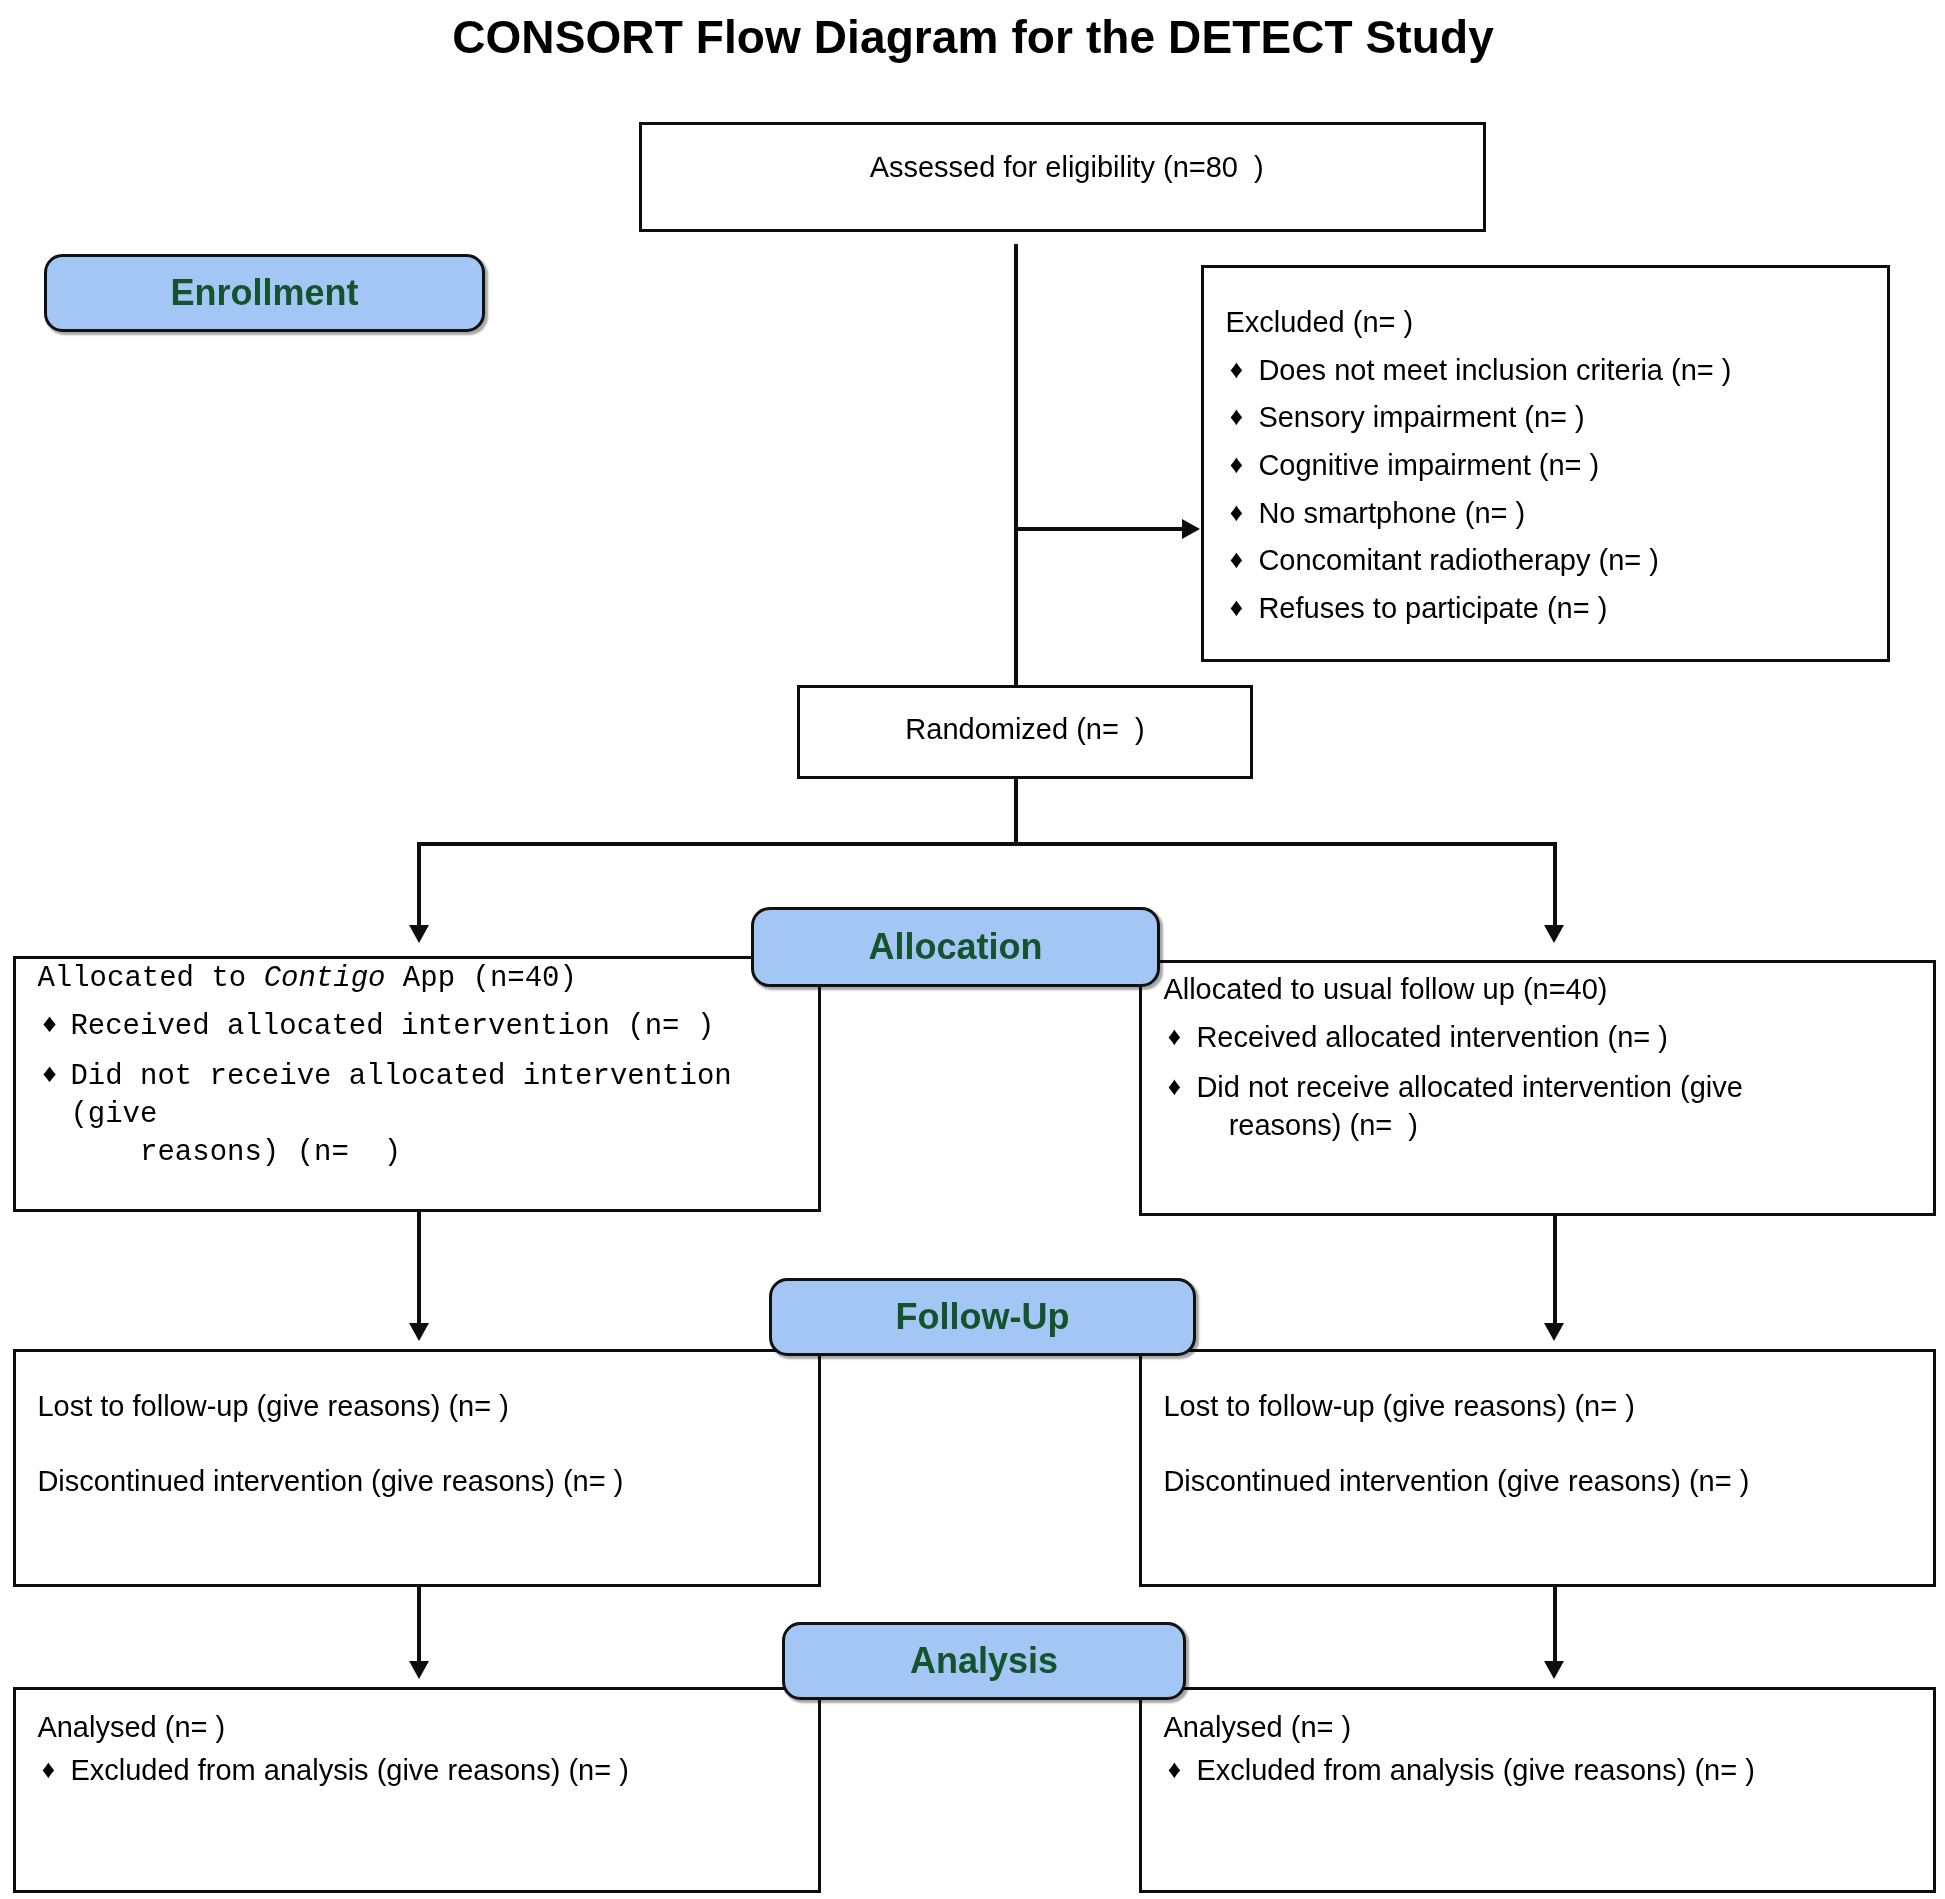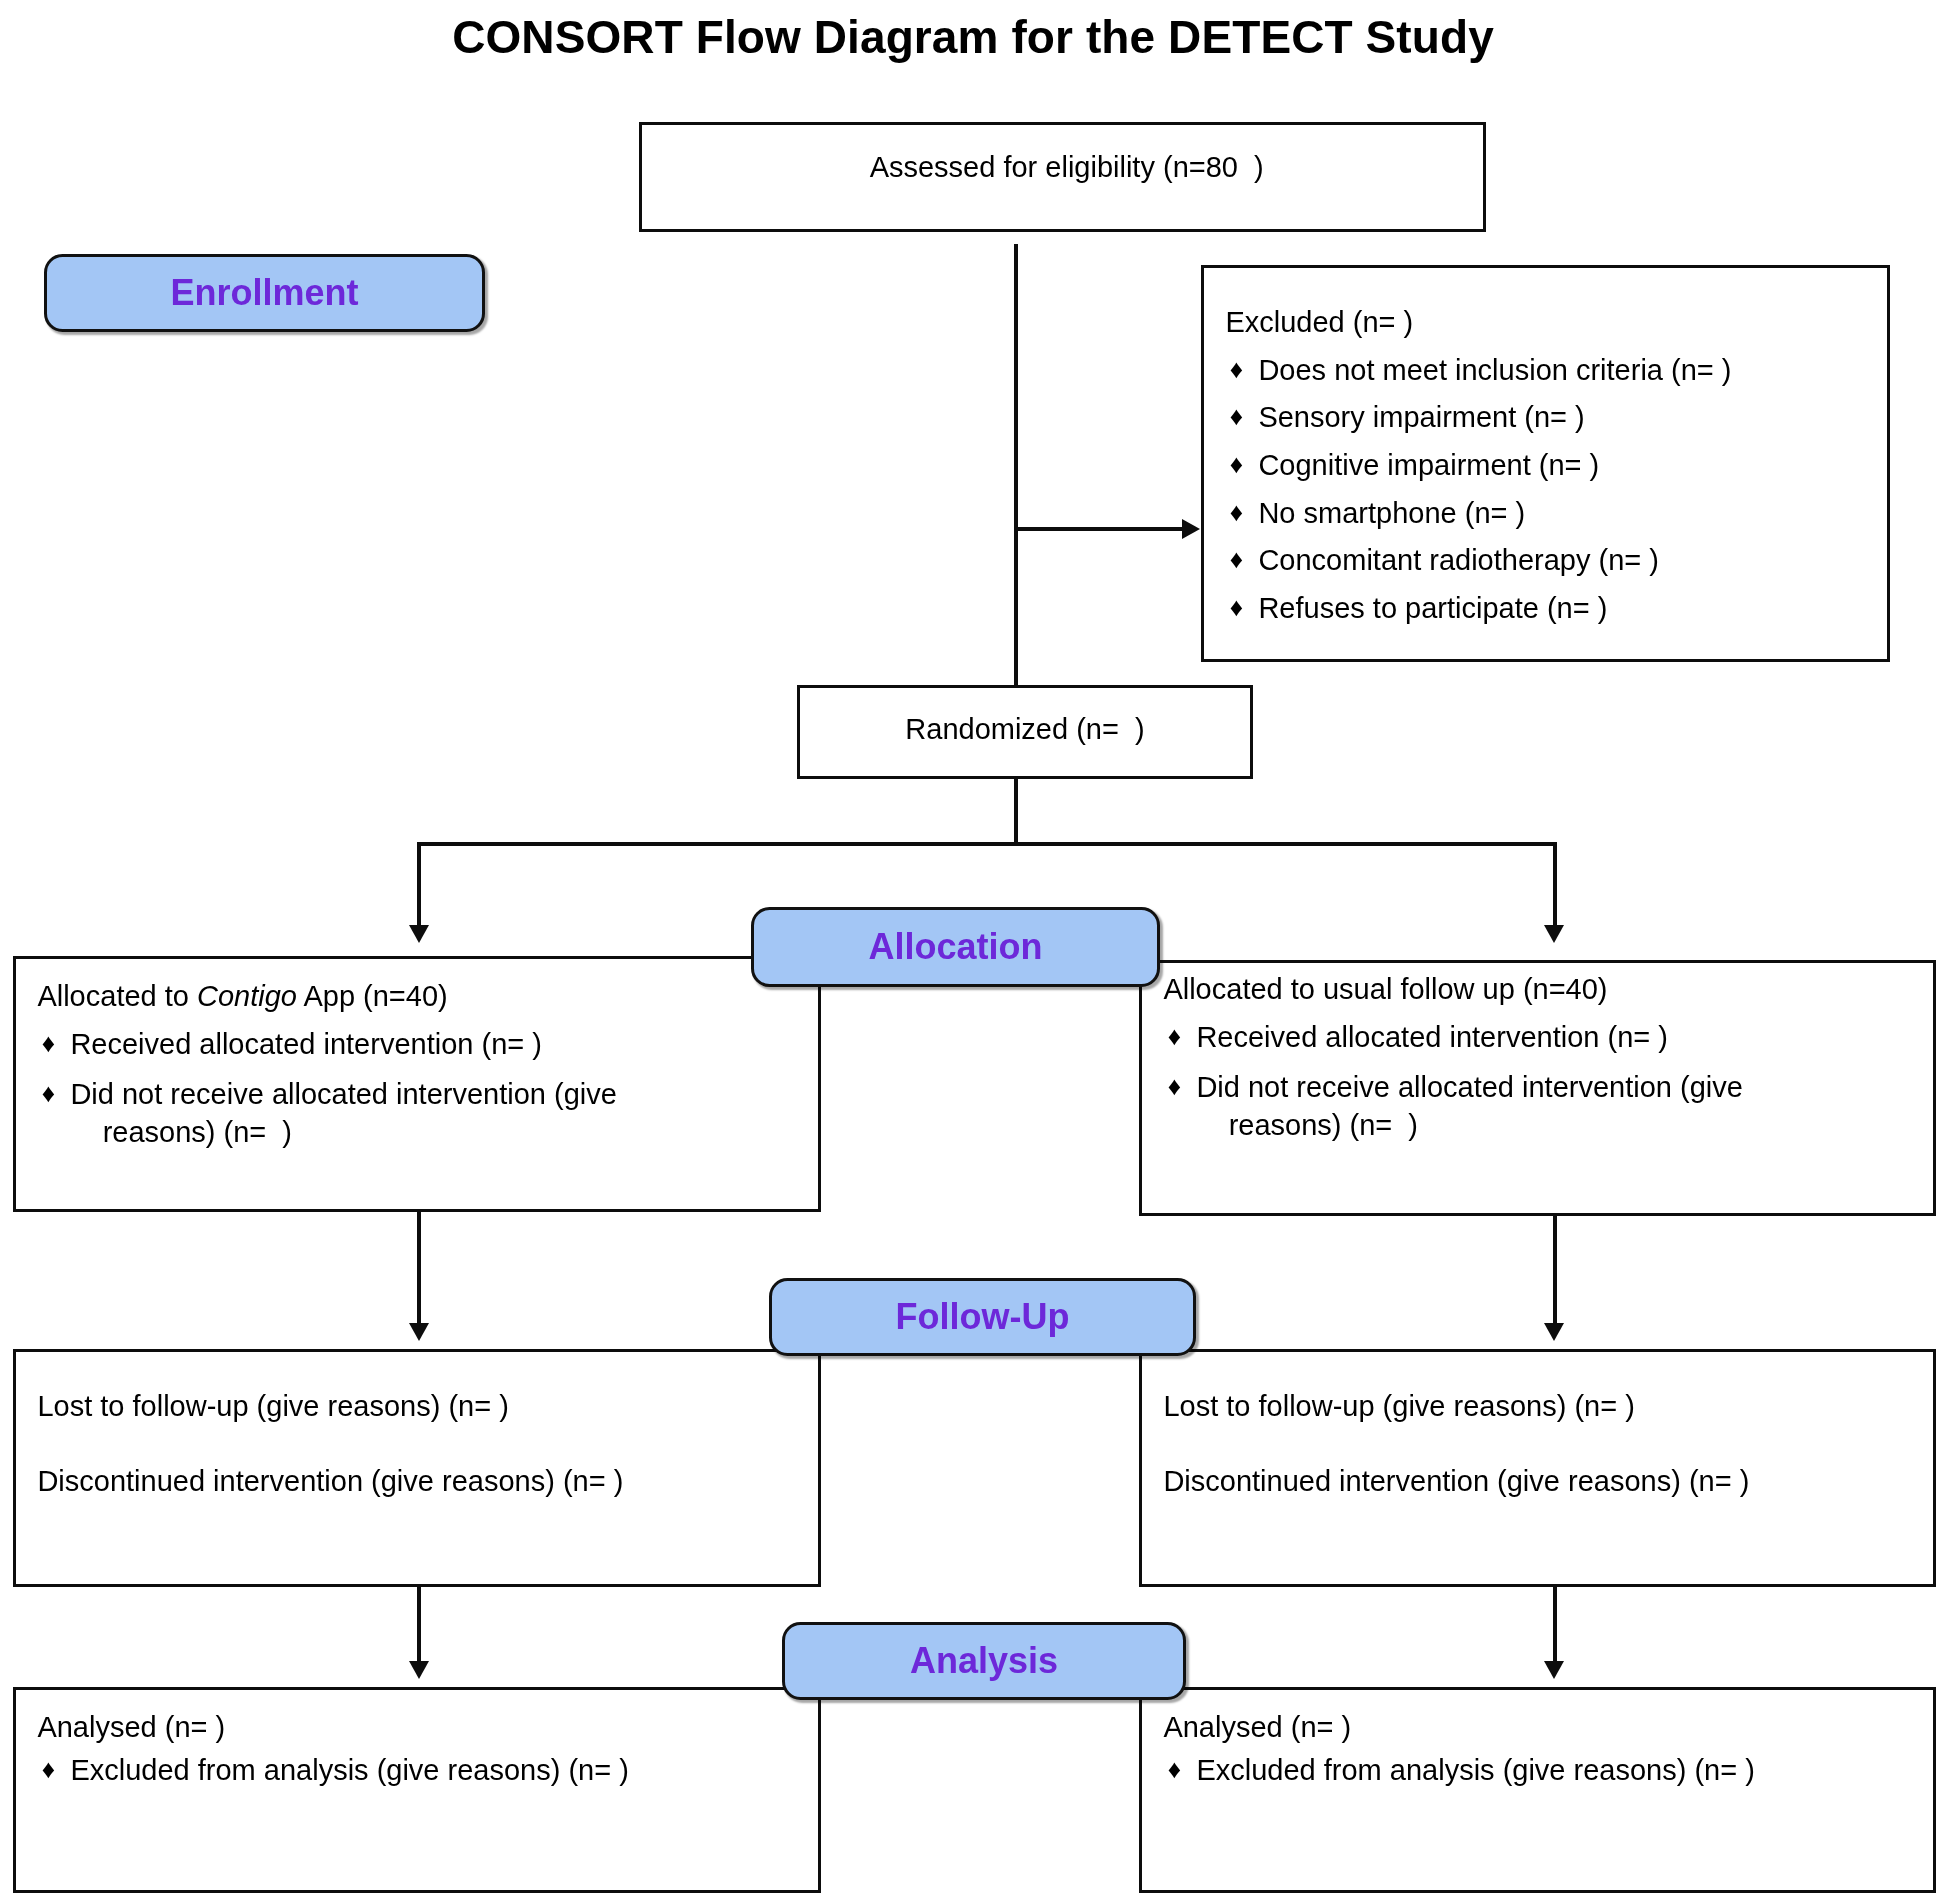--- a/index.html
+++ b/index.html
@@ -74,21 +74,21 @@
   }
   .ital { font-style: italic; }
 
   
   .badge {
     position: absolute;
     box-sizing: border-box;
     background: #a3c6f5;
     border: 3.6px solid #111111;
     border-radius: 18.5px;
-    color: #6d28d9;
+    color: #14532d;
     font-weight: bold;
     font-size: 36px;
     display: flex;
     align-items: center;
     justify-content: center;
     z-index: 8;
     box-shadow: 2.1px 2.8px 2.1px rgba(0,0,0,0.35);
   }
 
   
@@ -203,21 +203,21 @@
         <span>Refuses to participate (n=  )</span>
       </span>
     </div>
   </div>
 
   <div class="box box-center" style="left:797px; top:685px; width:456px; height:94px;">
     <div class="btext center" style="padding-top:23px;">Randomized (n=  )</div>
   </div>
 
   <div class="box" style="left:13px; top:956px; width:808px; height:256px;">
-    <div class="pad-tl" style="padding-top:19px;">
+    <div class="pad-tl" style="padding-top:1px;font-family:Liberation Mono, monospace;">
       <span class="plain"><span>Allocated to </span><span class="ital">Contigo</span><span> App (n=40)</span></span>
       <span class="bline">
         <span class="dia">♦</span>
         <span>Received allocated intervention (n=  )</span>
       </span>
       <span class="bline" style="margin-top:13px;">
         <span class="dia">♦</span>
         <span style="white-space:pre-wrap;">Did not receive allocated intervention (give
     reasons) (n=  )</span>
       </span>

